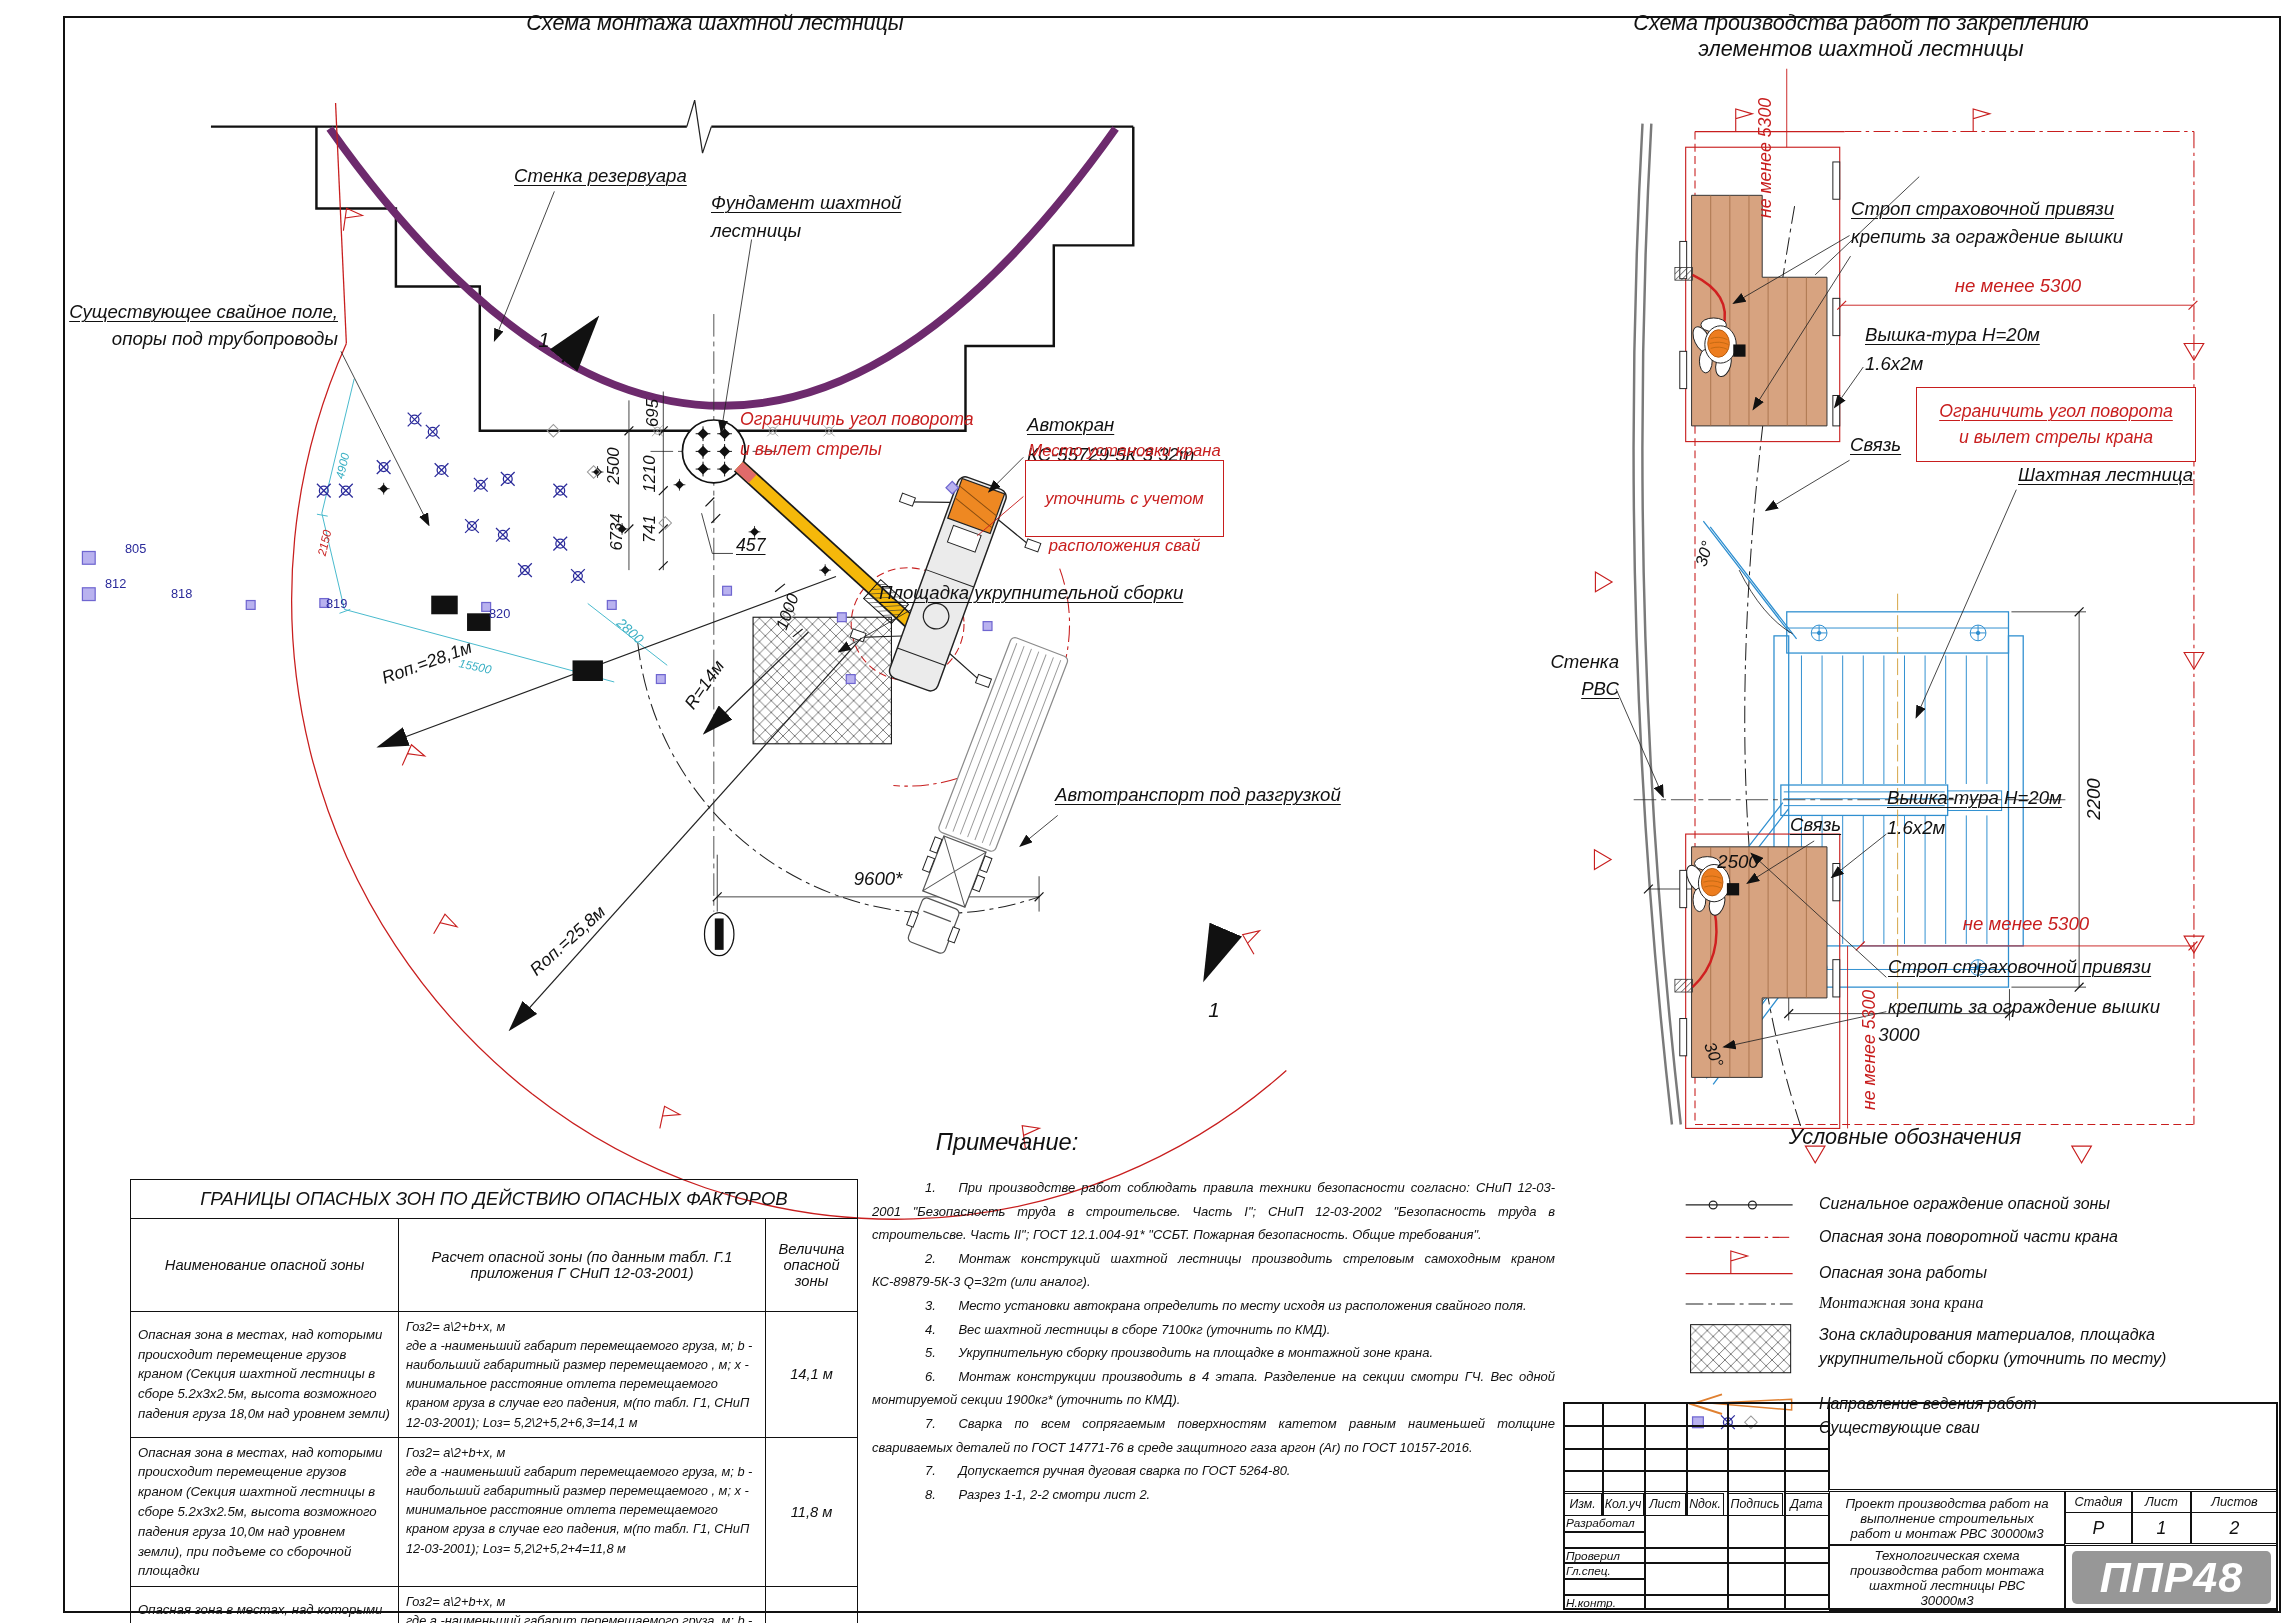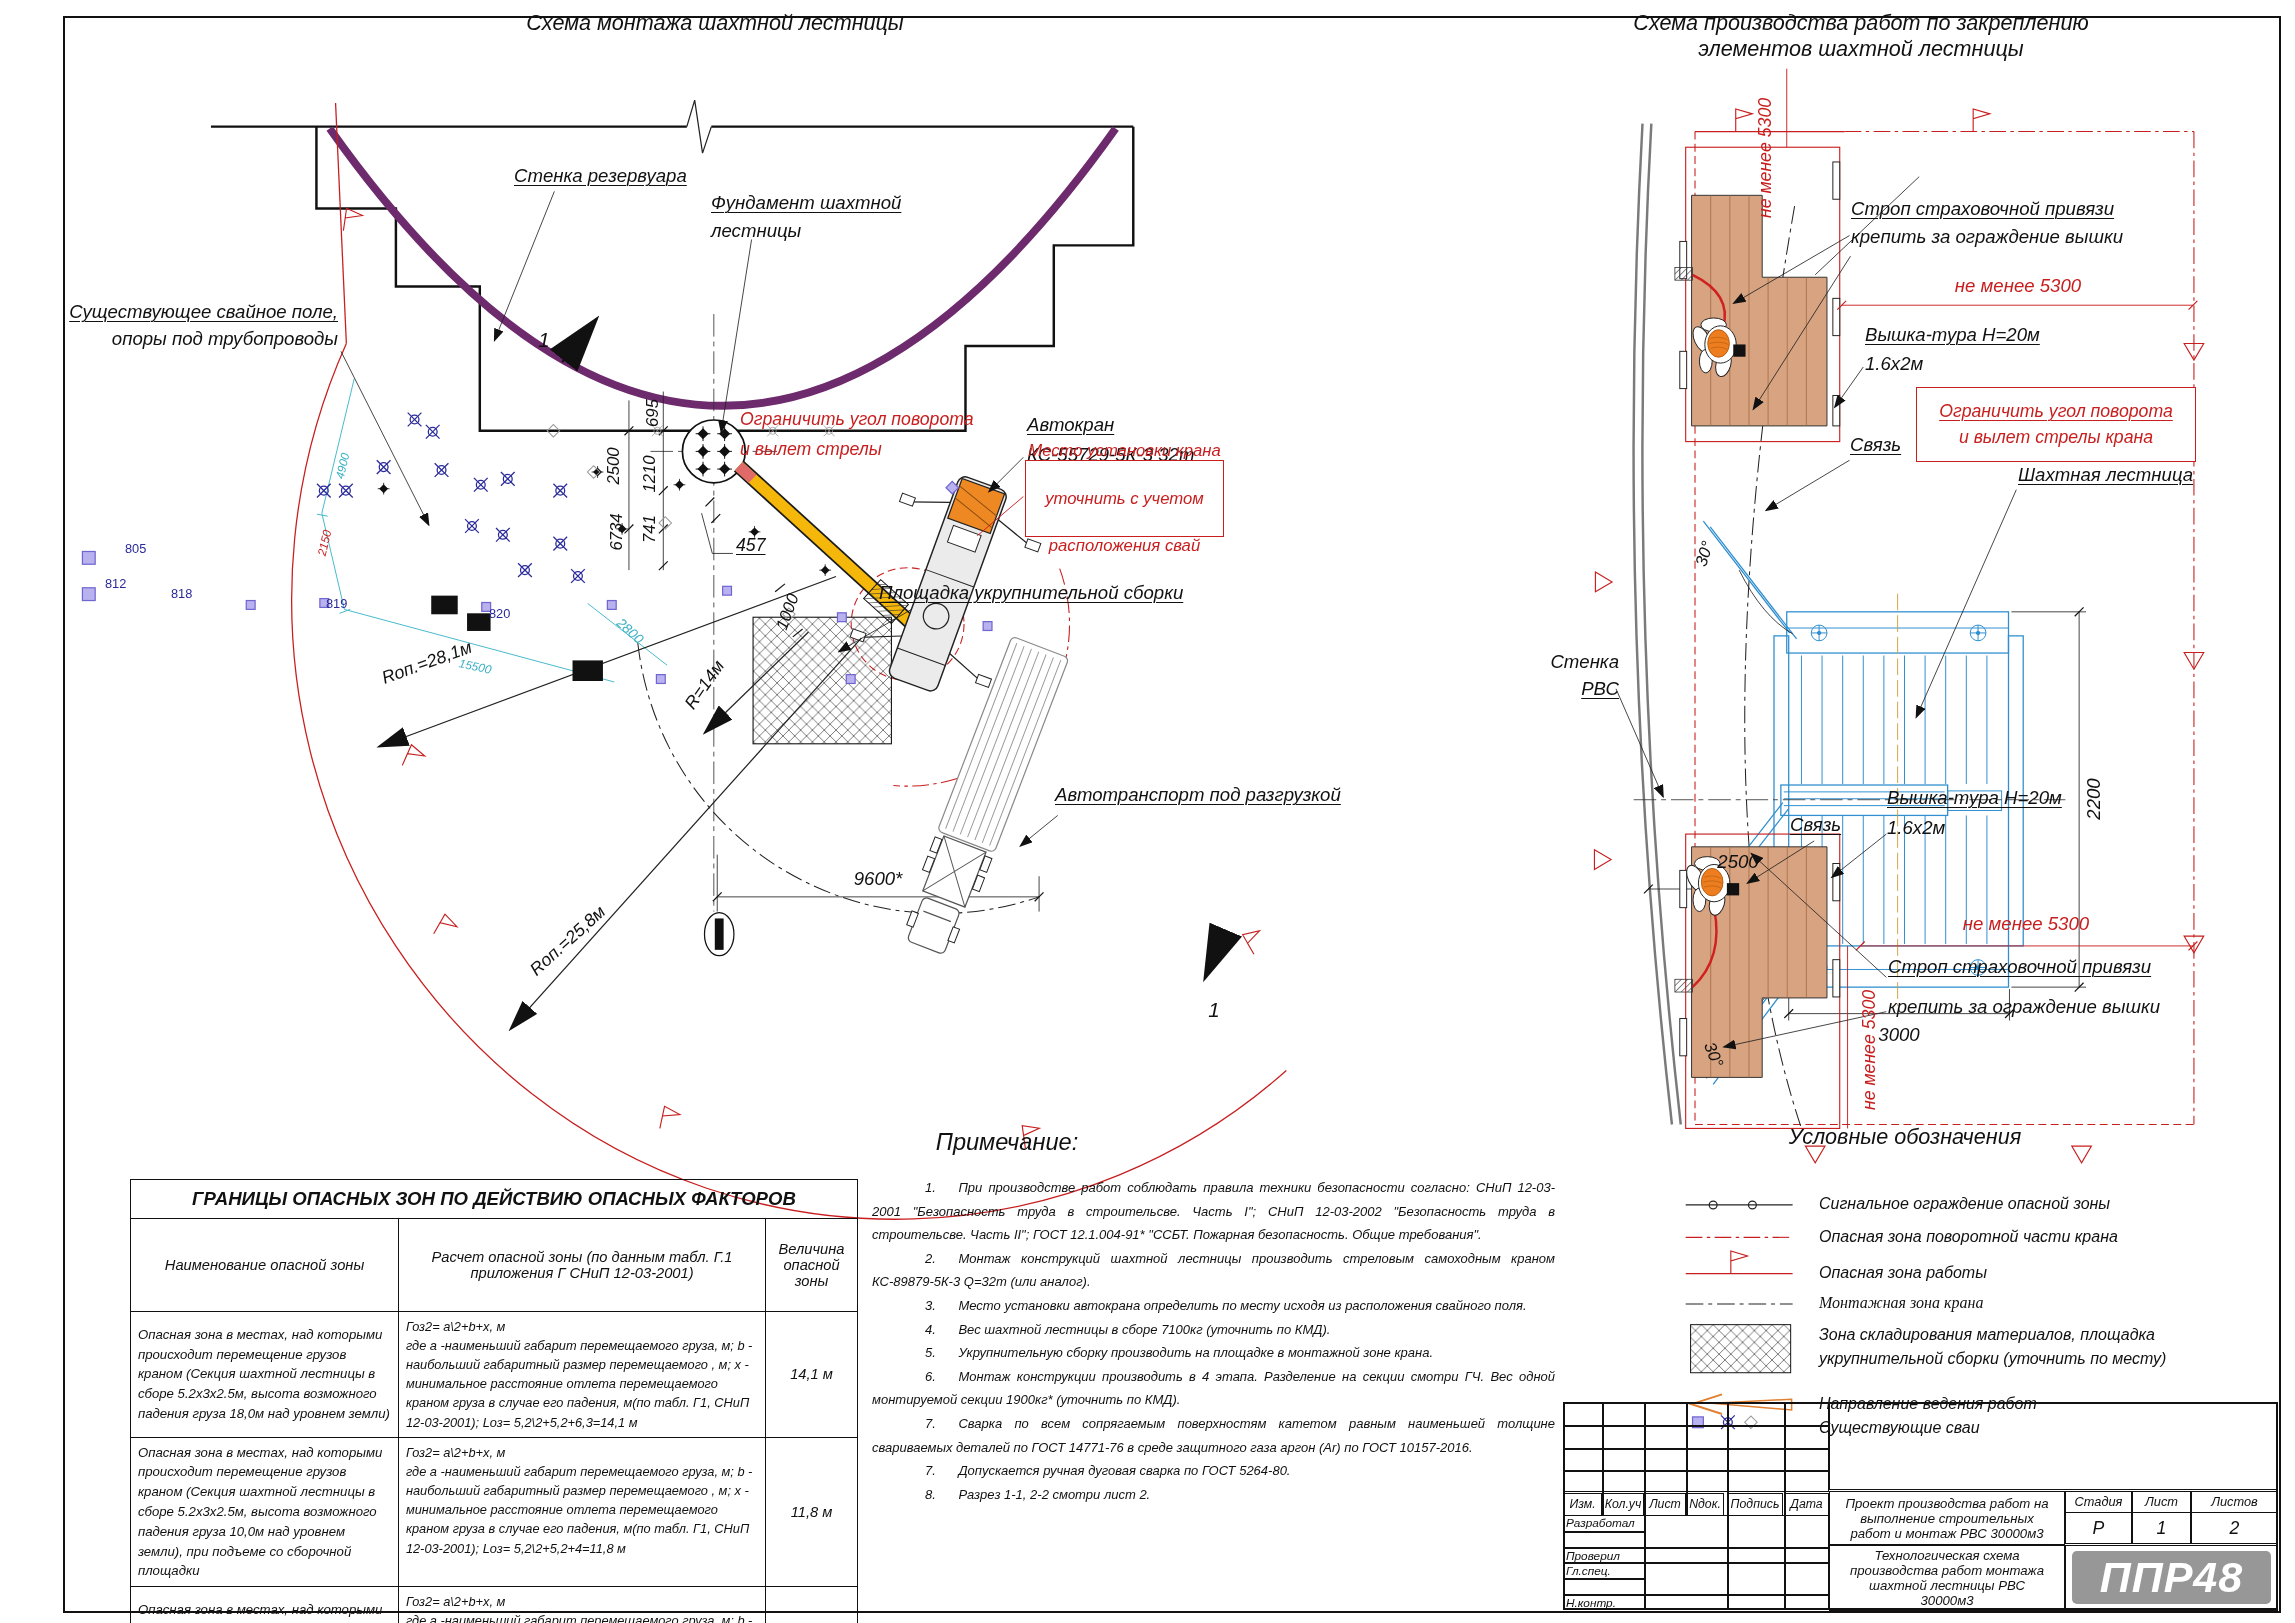--- a/index.html
+++ b/index.html
@@ -26,21 +26,21 @@
   .cy{stroke:#45b9cc;stroke-width:2;fill:none}
   .bl{stroke:#2f8fd0;stroke-width:2.6;fill:none}.bl1{stroke:#2f8fd0;stroke-width:2;fill:none}
   .gy{stroke:#7a7a7a;stroke-width:5;fill:none}
   .wf{fill:#fff;stroke:#222;stroke-width:2}
   .rf{stroke:#c81e1e;stroke-width:2.3;fill:none}
   .tk{stroke:#111;stroke-width:2.4}.rtk{stroke:#c81e1e;stroke-width:2.4}
   .nv{stroke:#2a2a9a;stroke-width:2.6;fill:none}
   .gg{stroke:#999;stroke-width:2;fill:none}
   
   #ztable{position:absolute;left:130px;top:1179px;width:726px;border:1.5px solid #111;font-style:italic;}
-  #ztable .tt{border-bottom:1.5px solid #111;text-align:center;font-size:18.6px;padding:7.9px 0;font-style:italic;font-weight:bold;}
+  #ztable .tt{border-bottom:1.5px solid #111;text-align:center;font-size:18.6px;padding:7.9px 0;font-style:italic;}
   .trow{display:flex;}
   .trow>div{border-right:1.2px solid #111;padding:4.9px 6.9px;box-sizing:border-box;}
   .trow>div:last-child{border-right:none;}
   .tc1{width:268px;}.tc2{width:367px;}.tc3{width:91px;}
   .thead>div{display:flex;align-items:center;justify-content:center;text-align:center;
              font-size:14.7px;min-height:93px;border-bottom:1.2px solid #111;}
   .tdata{border-bottom:1.2px solid #111;}
   .tdata:last-child{border-bottom:none;}
   .tdata .tc1{font-size:13.2px;line-height:1.5;display:flex;align-items:center;}
   .tdata .tc2{font-size:12.8px;line-height:1.5;}

